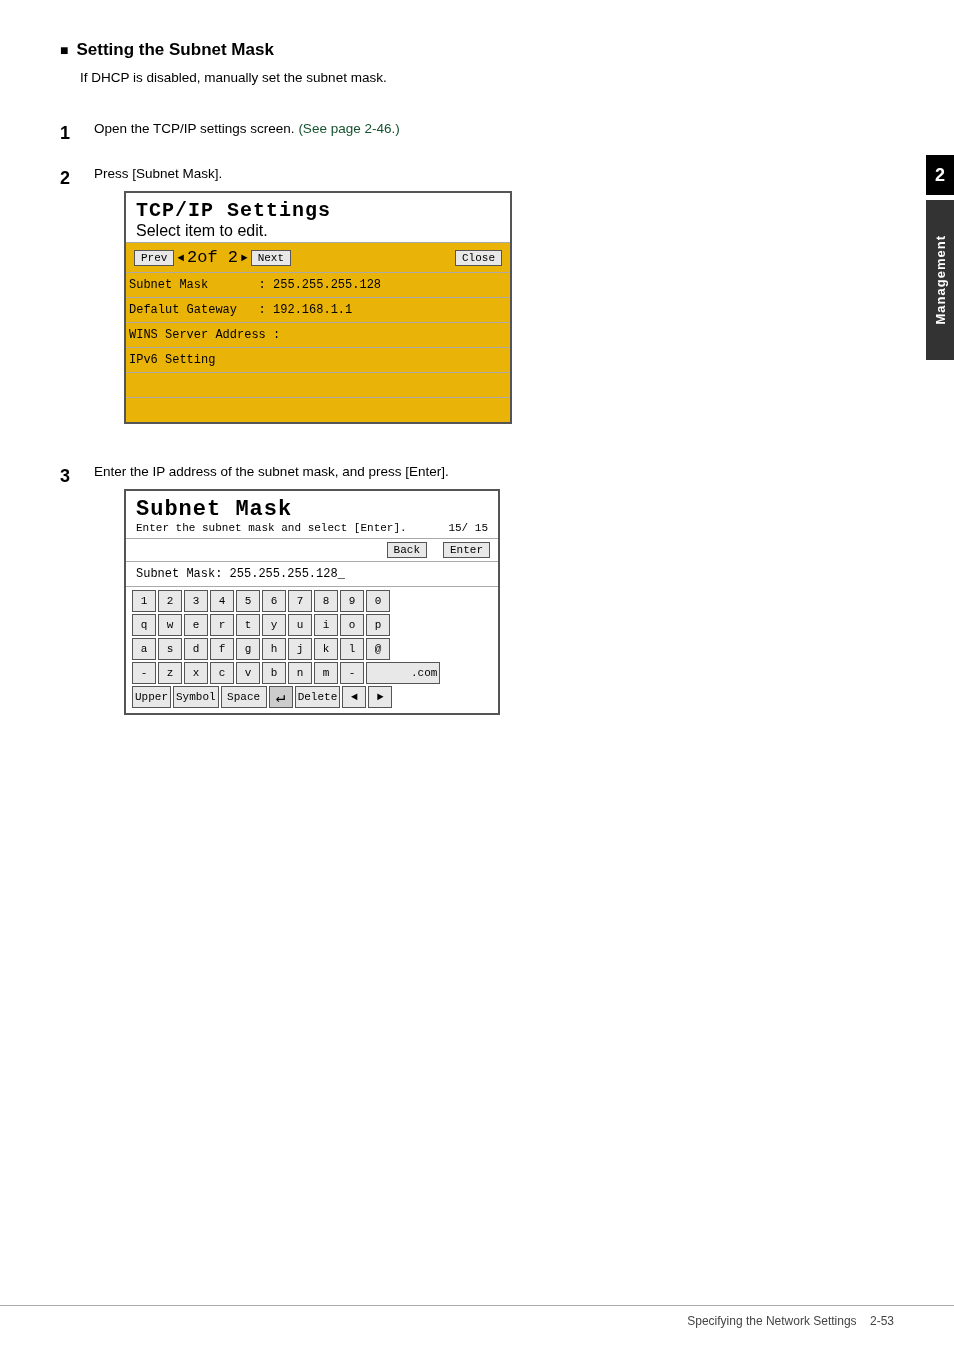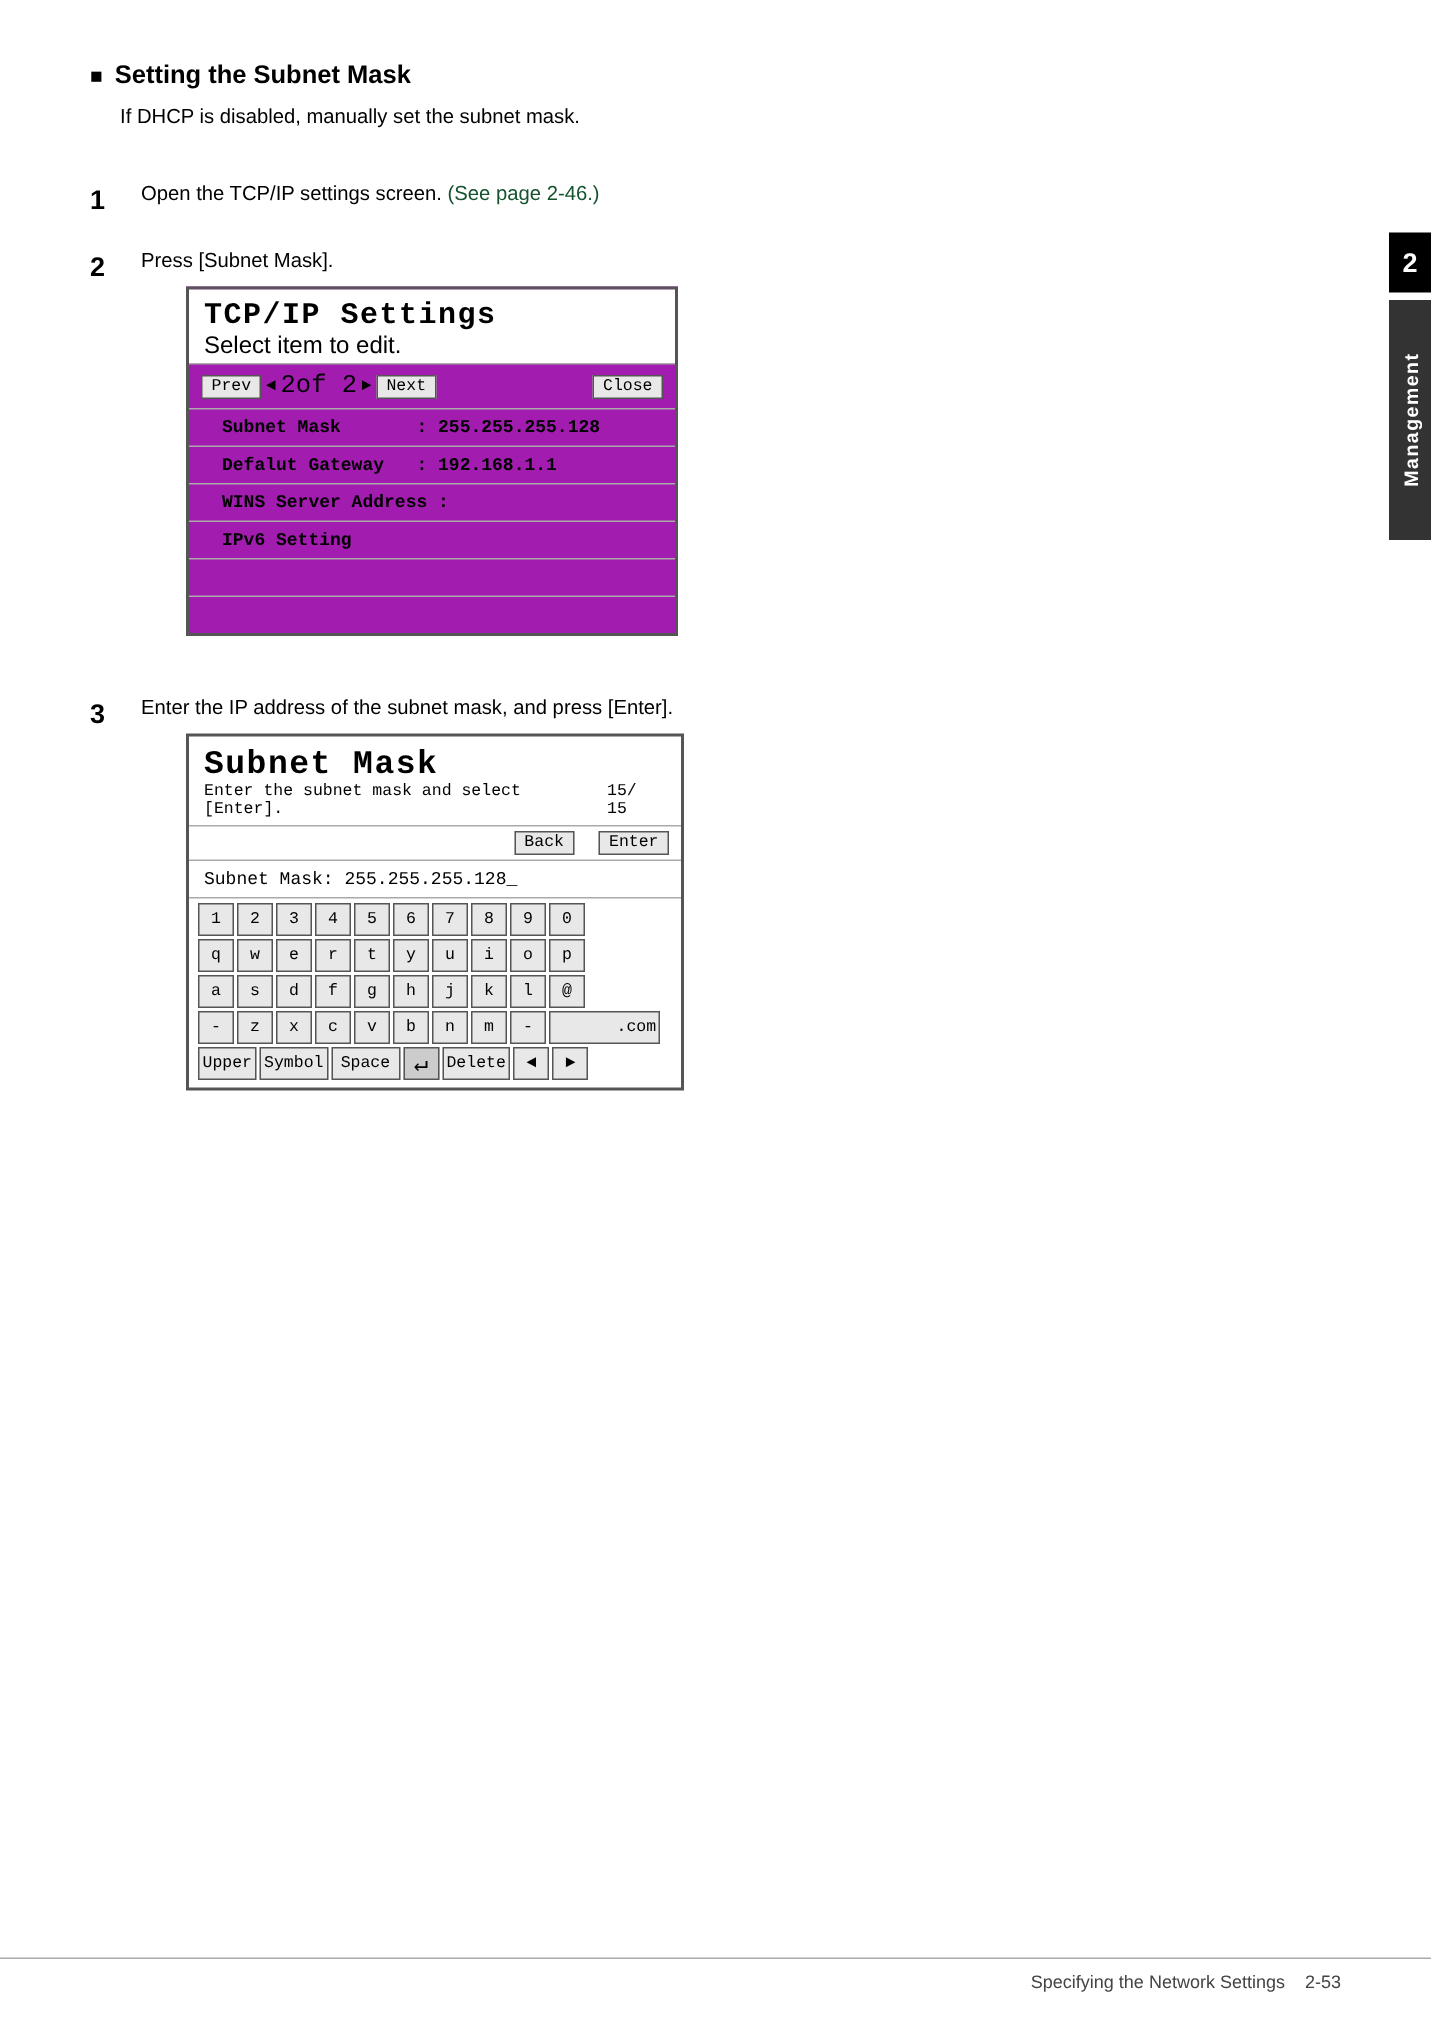--- a/index.html
+++ b/index.html
@@ -95,22 +95,22 @@
       font-size: 13.5px;
       margin-bottom: 10px;
     }
     .step-link {
       color: #14532d;
     }
 
     
     .screen-mockup {
       border: 2px solid #555;
-      background: #a21caf;
-      width: 328px;
+      background: #eab308;
+      width: 388px;
       margin-left: 30px;
       margin-bottom: 20px;
       font-family: 'Courier New', monospace;
     }
     .screen-title-bar {
       background: #fff;
       padding: 6px 10px 2px 10px;
     }
     .screen-title-large {
       font-size: 20px;
@@ -146,34 +146,33 @@
       font-size: 11px;
       font-family: 'Courier New', monospace;
     }
     .nav-text {
       font-size: 17px;
       font-family: Liberation Mono, monospace;
     }
 
     .screen-row {
       border-bottom: 1px solid #aaa;
-      padding: 5px 22px;
+      padding: 5px 3px;
       font-size: 12px;
       font-family: 'Courier New', monospace;
-      font-weight: bold;
     }
     .screen-row:last-child {
       border-bottom: none;
     }
 
     
     .screen-mockup2 {
       border: 2px solid #555;
       background: #fff;
-      width: 332px;
+      width: 376px;
       margin-left: 30px;
       margin-bottom: 20px;
       font-family: 'Courier New', monospace;
     }
     .sm-title {
       font-size: 22px;
       font-weight: bold;
       font-family: 'Courier New', monospace;
       padding: 6px 10px 0 10px;
       letter-spacing: 1px;

